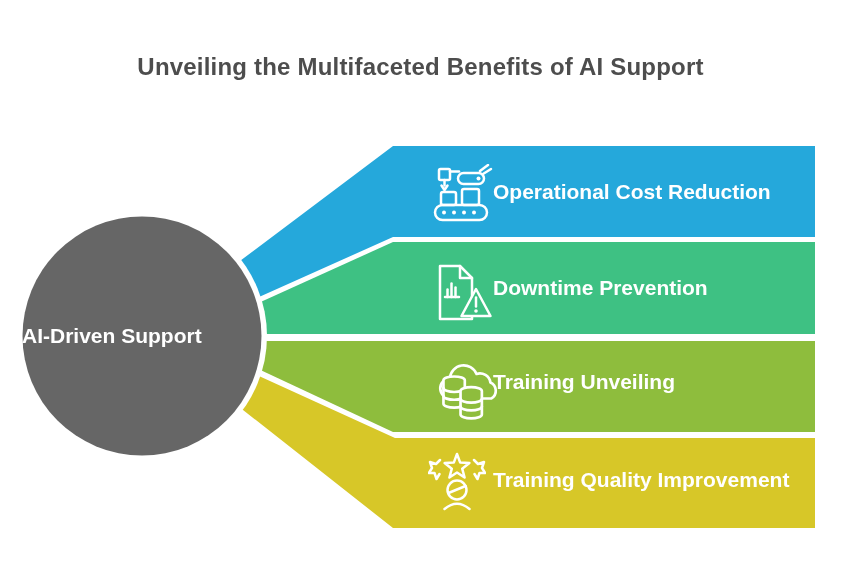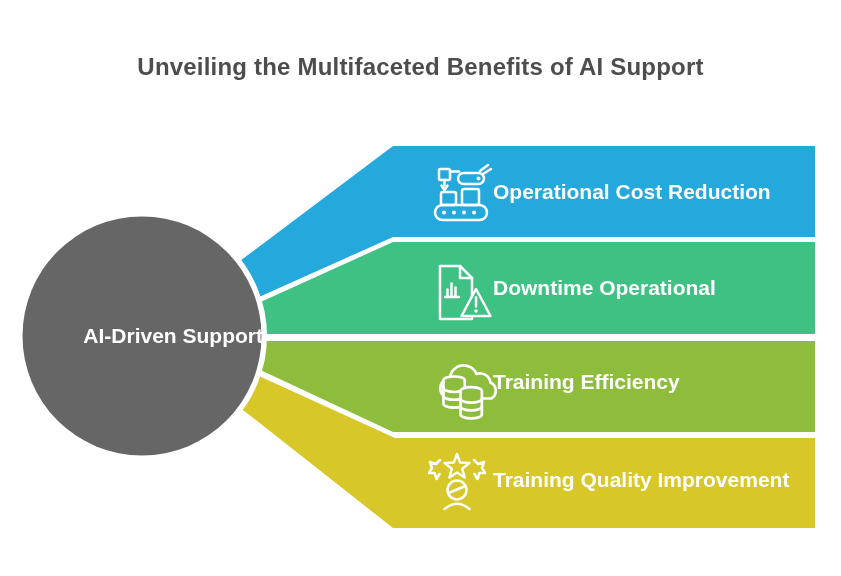--- a/index.html
+++ b/index.html
@@ -15,21 +15,21 @@
   }
   .diagram{position:absolute;left:0;top:0;}
   .r1{fill:var(--band1,#25a8db);}
   .r2{fill:var(--band2,#3ec183);}
   .r3{fill:var(--band3,#8ebd3d);}
   .r4{fill:var(--band4,#d7c728);}
   .hub-ring{fill:var(--hub-ring,#ffffff);}
   .hub{fill:var(--hub,#666666);}
   .hub-label{
     position:absolute;left:22px;top:323px;width:241px;line-height:26px;
-    text-align:right;font-size:21px;font-weight:700;
+    text-align:left;font-size:21px;font-weight:700;
     color:var(--hub-text,#ffffff);
   }
   .band-label{
     position:absolute;left:493px;line-height:24px;white-space:nowrap;
     font-size:21px;font-weight:700;color:var(--label-text,#ffffff);
   }
   .bl1{top:180px}.bl2{top:276px}.bl3{top:370px}.bl4{top:468px}
   .icon{position:absolute;}
   .i1{left:430px;top:164px}.i2{left:431px;top:263px}
   .i3{left:436px;top:361px}.i4{left:428px;top:452px}
@@ -104,17 +104,17 @@
       <path d="M12 8 L8 12 L2 10 L4 16 L0.8 21 L6.5 21 L8.5 27 L11.5 22"></path>
       <path d="M46 8 L50 12 L56 10 L54 16 L57.2 21 L51.5 21 L49.5 27 L46.5 22"></path>
       <path d="M29 2 L32.2 10.6 L41.4 11 L34.2 16.7 L36.6 25.5 L29 20.5 L21.4 25.5 L23.8 16.7 L16.6 11 L25.8 10.6 Z"></path>
       <circle cx="29" cy="38" r="9.5" fill="var(--band4,#d7c728)"></circle>
       <path d="M20.5 41 L37.5 34"></path>
       <path d="M16.5 57 Q29 46.5 41.5 57"></path>
     </g>
   </svg>
 
   <div class="band-label bl1">Operational Cost Reduction</div>
-  <div class="band-label bl2">Downtime Operational</div>
-  <div class="band-label bl3">Training Efficiency</div>
+  <div class="band-label bl2">Downtime Prevention</div>
+  <div class="band-label bl3">Training Unveiling</div>
   <div class="band-label bl4">Training Quality Improvement</div>
 
 </div>
 
 </body></html>

